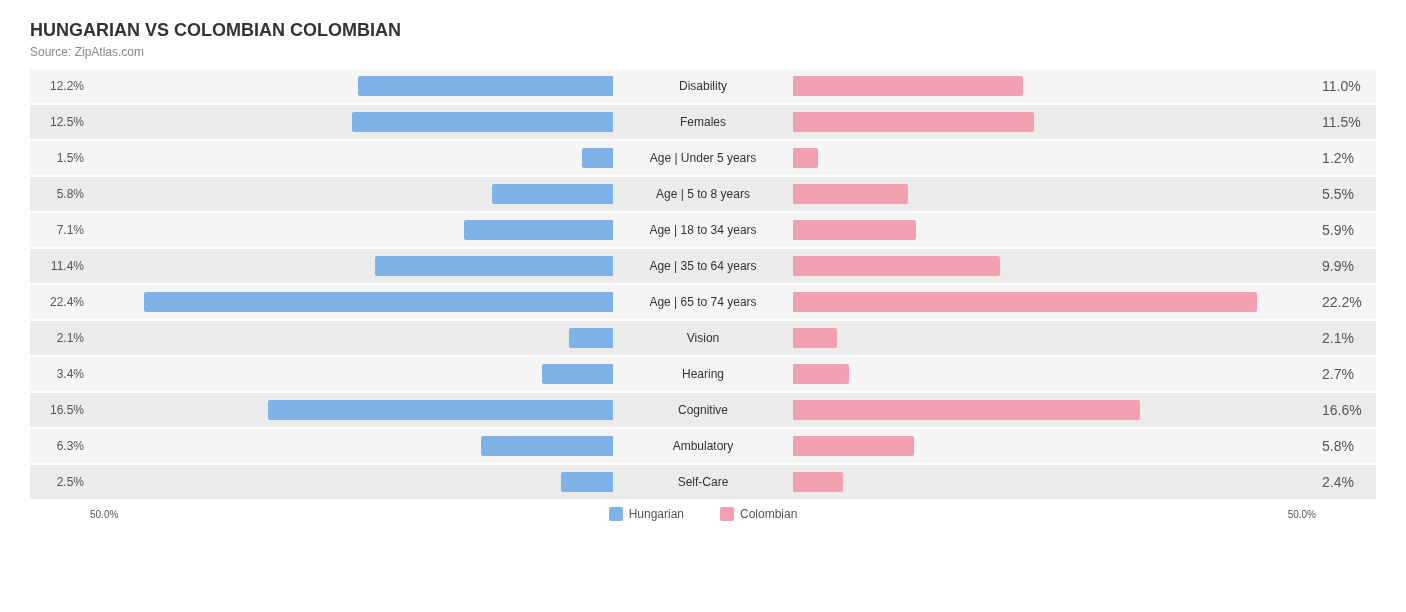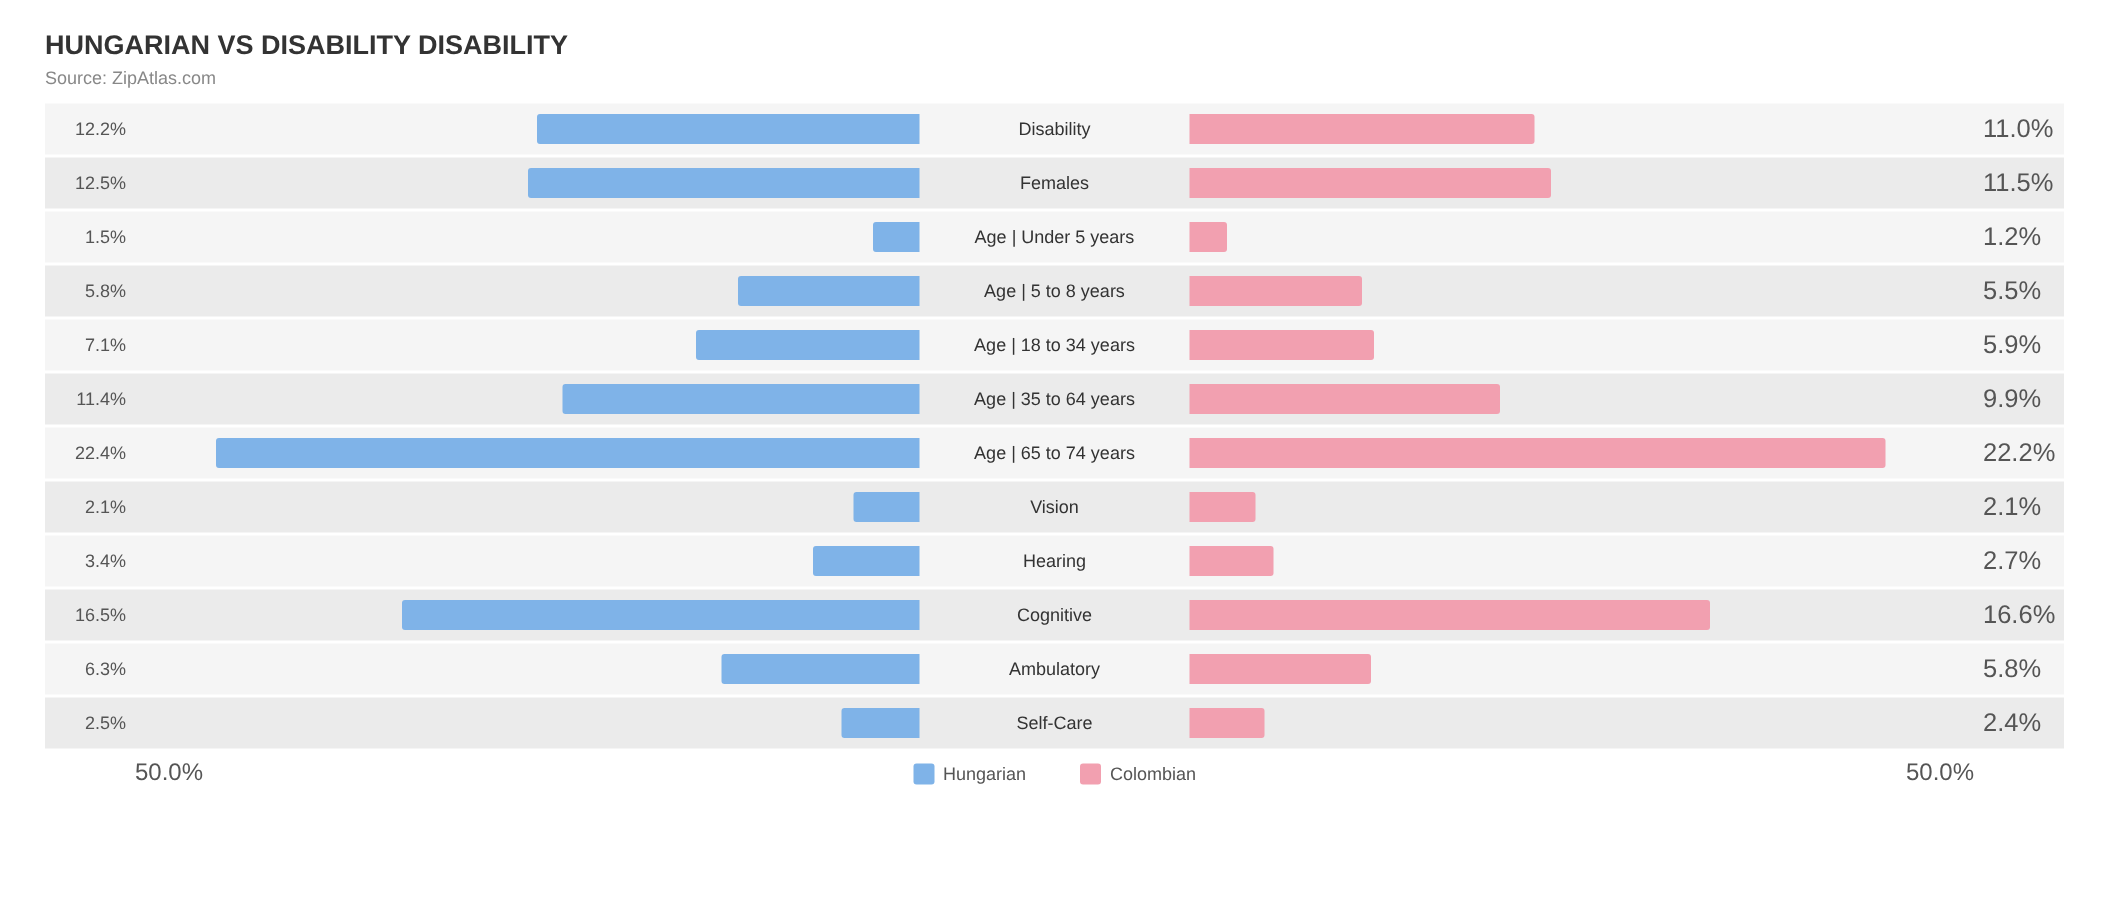--- a/index.html
+++ b/index.html
@@ -83,34 +83,34 @@
       height: 20px;
     }
     .right-bar {
       background: #f2a0b0;
       height: 20px;
       border-radius: 0 2px 2px 0;
     }
     .right-val {
       width: 60px;
       text-align: left;
-      font-size: 17px;
+      font-size: 14px;
       color: #555;
       padding-left: 6px;
       flex-shrink: 0;
     }
     .footer {
       display: flex;
       justify-content: space-between;
       align-items: center;
       margin-top: 8px;
       padding: 0 60px;
     }
     .footer-val {
-      font-size: 16px;
+      font-size: 10px;
       color: #555;
     }
     .legend {
       display: flex;
       align-items: center;
       gap: 36px;
       font-size: 12px;
       color: #555;
     }
     .legend-item {
@@ -120,21 +120,21 @@
     }
     .legend-box {
       width: 14px;
       height: 14px;
       border-radius: 2px;
     }
   </style>
 </head>
 <body>
 
-<div class="chart-title">HUNGARIAN VS DISABILITY DISABILITY</div>
+<div class="chart-title">HUNGARIAN VS COLOMBIAN COLOMBIAN</div>
 <div class="source">Source: ZipAtlas.com</div>
 
 <div class="chart-container" id="chart">
     <div class="row">
       <div class="bar-row">
         <div class="left-val">12.2%</div>
         <div class="left-bar-container">
           <div class="left-bar" style="width: 48.8%;"></div>
         </div>
         <div class="center-label">Disability</div>

